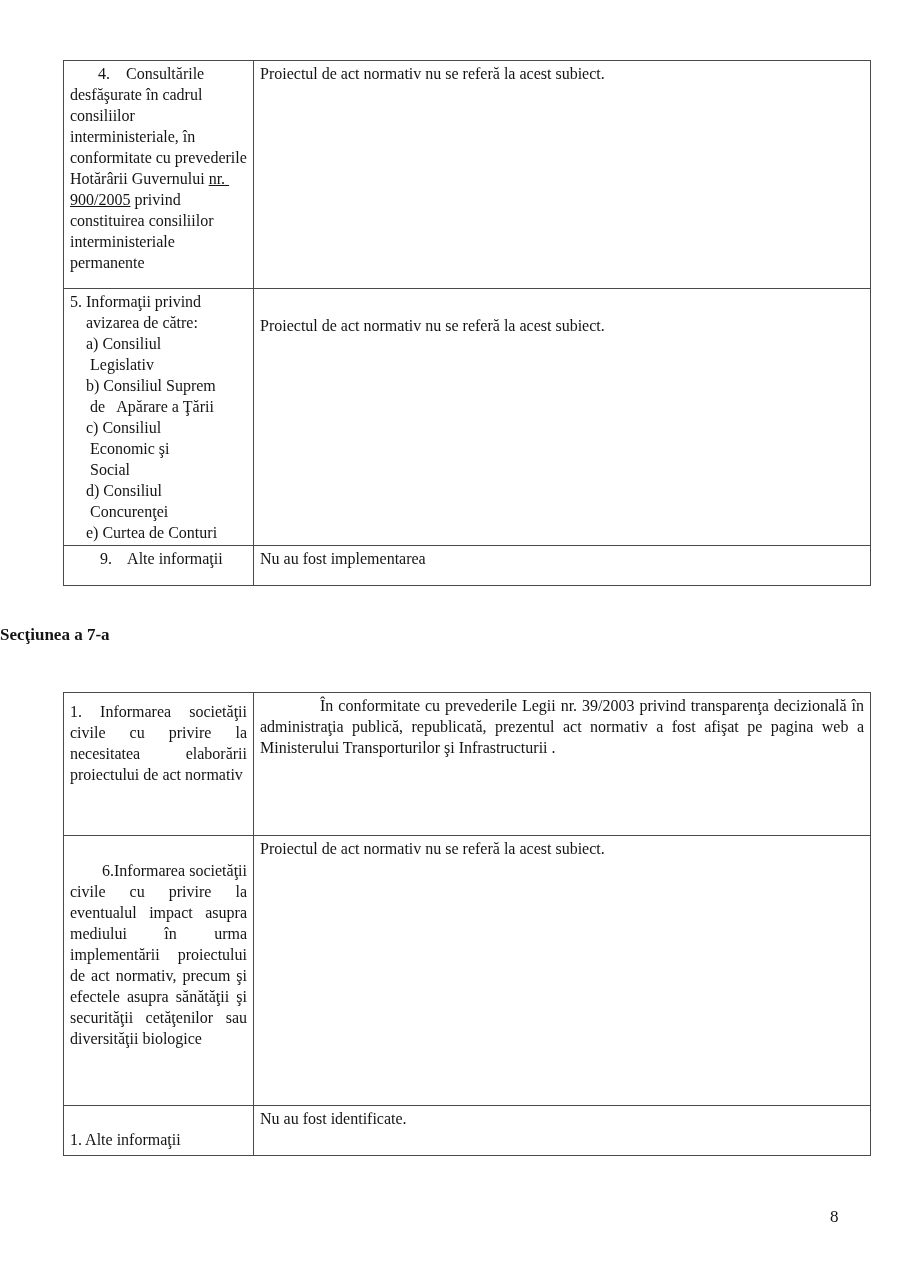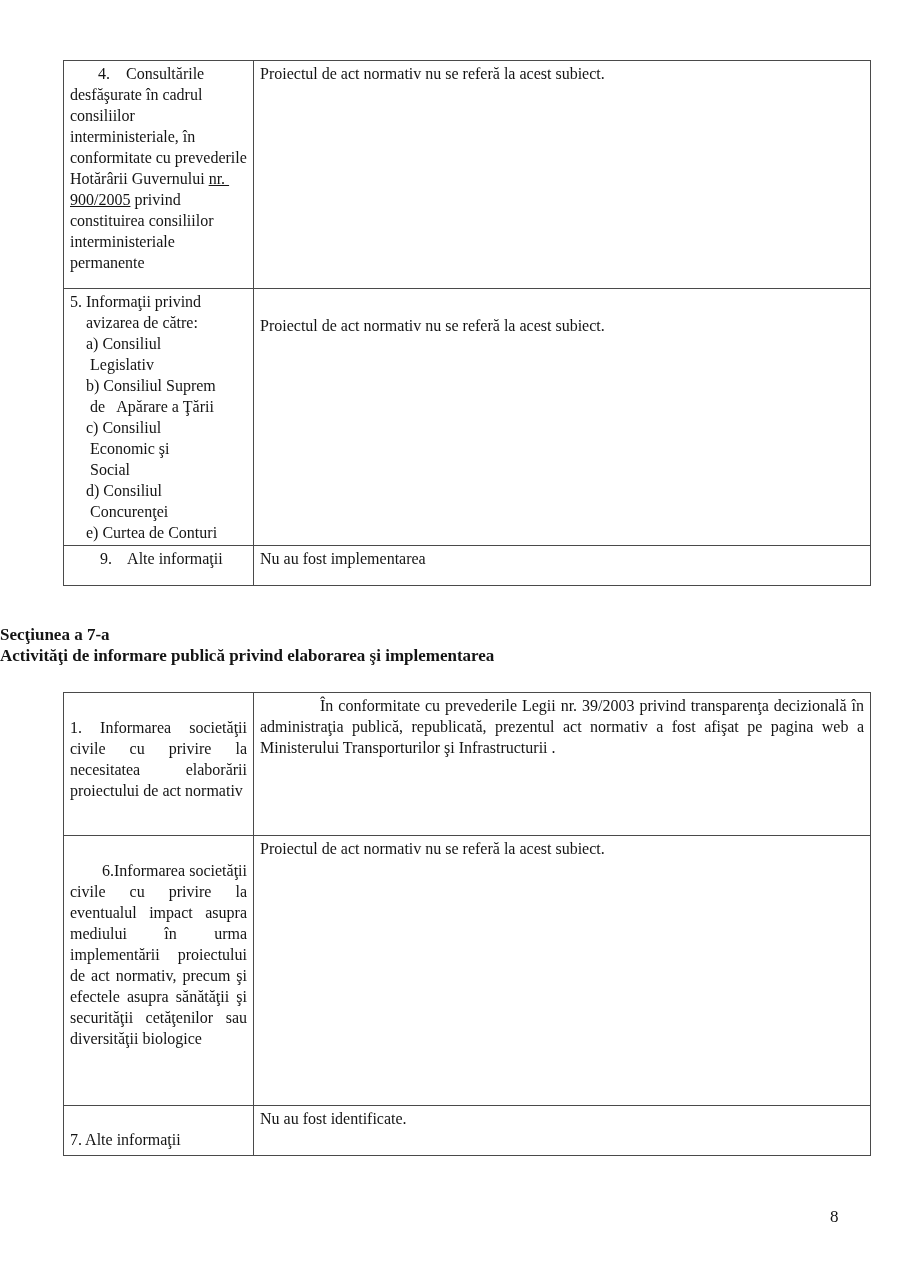--- a/index.html
+++ b/index.html
@@ -35,21 +35,21 @@
   col.c-value { width: 617px; }
 
   
   td.t1r1-label { white-space: pre-wrap; text-indent: 28px; }
   td.t1r2-label { white-space: pre-wrap; }
   td.t1r2-value { padding-top: 26px; }
   td.t1r3-label { white-space: pre-wrap; text-indent: 30px; }
   .u { text-decoration: underline; }
 
   
-  td.t2r1-label { text-align: justify; padding-top: 24px; }
+  td.t2r1-label { text-align: justify; padding-top: 8px; }
   td.t2r1-value { text-align: justify; text-indent: 60px; }
   td.t2r2-label { text-align: justify; text-indent: 32px; padding-top: 24px; }
   td.t2r3-label { vertical-align: bottom; padding-bottom: 5px; }
 
   tr.t1-row-1 { height: 228px; }
   tr.t1-row-2 { height: 252px; }
   tr.t1-row-3 { height: 40px;  }
   tr.t2-row-1 { height: 143px; }
   tr.t2-row-2 { height: 270px; }
   tr.t2-row-3 { height: 50px;  }
@@ -104,39 +104,38 @@
       </tr>
       <tr class="t1-row-3">
         <td class="t1r3-label">9.    Alte informaţii</td>
         <td>Nu au fost implementarea</td>
       </tr>
     </tbody>
   </table>
 
   <div class="section-heading">
     <div>Secţiunea a 7-a</div>
-    <div>Activităţi de informare publică privind elaborarea şi implementarea</div>
   </div>
 
   <table class="doc-table t2">
     <colgroup>
         <col class="c-label">
         <col class="c-value">
       </colgroup>
     <tbody>
       <tr class="t2-row-1">
         <td class="t2r1-label">1. Informarea societăţii civile cu privire la necesitatea elaborării proiectului de act normativ</td>
         <td class="t2r1-value">În conformitate cu prevederile Legii nr. 39/2003 privind transparenţa decizională în administraţia publică, republicată, prezentul act normativ a fost afişat pe pagina web a Ministerului Transporturilor şi Infrastructurii .</td>
       </tr>
       <tr class="t2-row-2">
         <td class="t2r2-label">6.Informarea societăţii civile cu privire la eventualul impact asupra mediului în urma implementării proiectului de act normativ, precum şi efectele asupra sănătăţii şi securităţii cetăţenilor sau diversităţii biologice</td>
         <td>Proiectul de act normativ nu se referă la acest subiect.</td>
       </tr>
       <tr class="t2-row-3">
-        <td class="t2r3-label">7. Alte informaţii</td>
+        <td class="t2r3-label">1. Alte informaţii</td>
         <td>Nu au fost identificate.</td>
       </tr>
     </tbody>
   </table>
 
   <div class="page-number">8</div>
 
 </div>
 
 </body></html>

